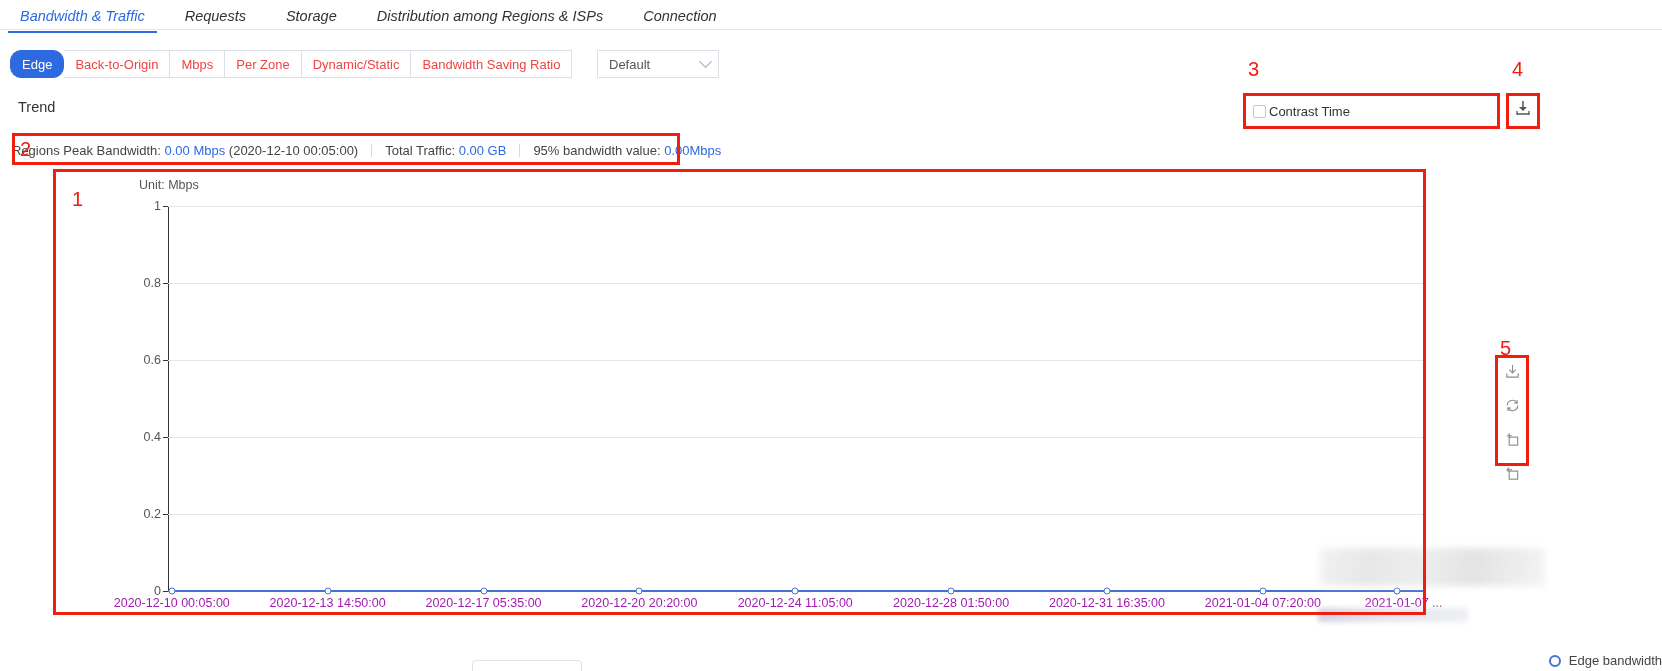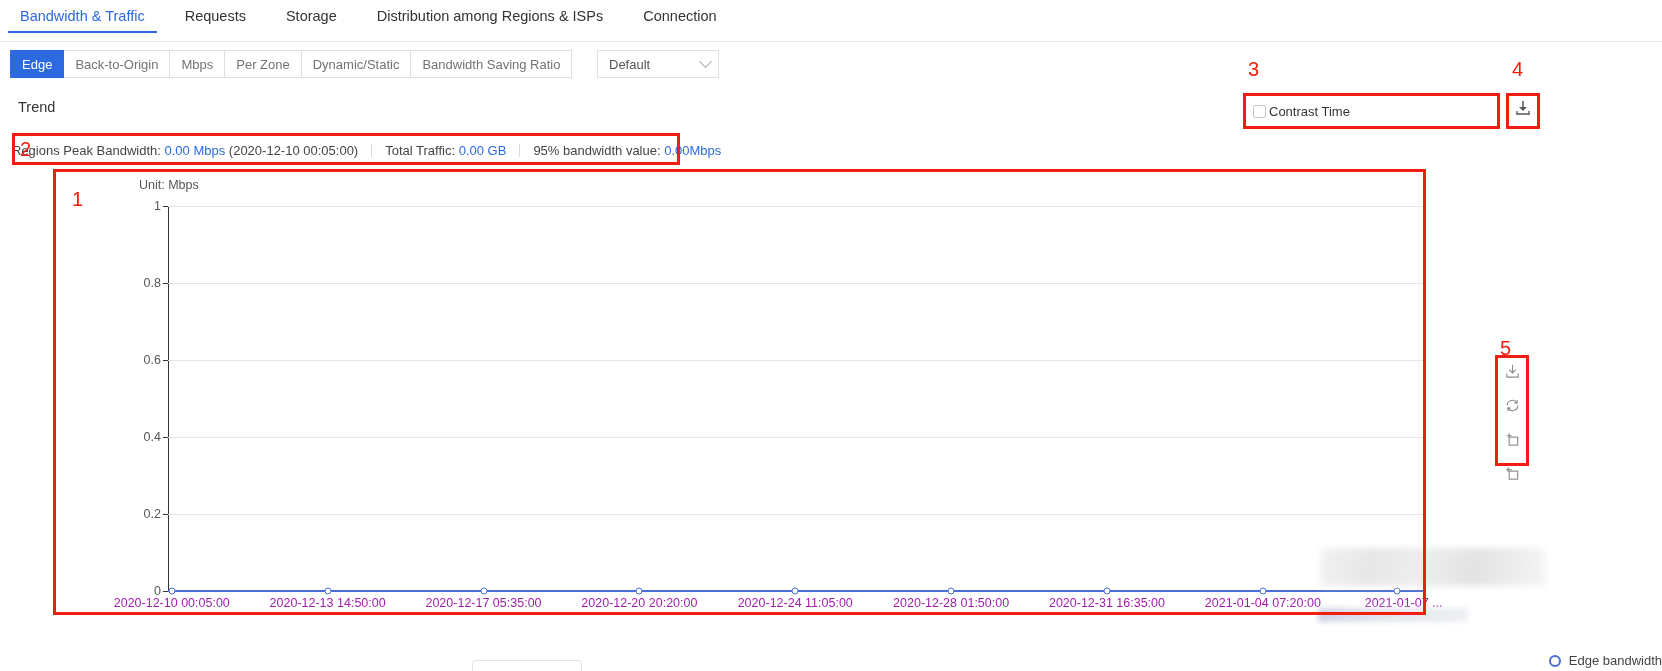--- a/index.html
+++ b/index.html
@@ -8,44 +8,44 @@
     width: 1662px; height: 671px;
     background: #ffffff;
     font-family: "Liberation Sans", sans-serif;
     color: #333333;
     overflow: hidden;
   }
   #root { position: relative; width: 1662px; height: 671px; }
 
   
   .navtabs {
-    position: absolute; left: 0; top: 0; width: 1662px; height: 42px;
+    position: absolute; left: 0; top: 0; width: 1662px; height: 30px;
     border-bottom: 1px solid #e4e7ed;
-    display: flex; align-items: flex-start;
+    display: flex; align-items: flex-start; font-style: italic;
   }
   .navtab {
     font-size: 14.5px; color: #333; line-height: 32px;
     padding: 0 20px; cursor: pointer; white-space: nowrap;
     position: relative;
   }
   .navtab.active { color: #2d6ae0; }
   .navtab.active::after {
     content: ""; position: absolute; left: 8px; right: 8px; bottom: -1px;
     height: 2px; background: #2d6ae0;
   }
 
   
   .segrow { position: absolute; left: 10px; top: 50px; display: flex; align-items: stretch; }
   .seg {
     height: 28px; line-height: 27px; padding: 0 11px;
-    font-size: 13px; color: #737373; background: #fff;
+    font-size: 13px; color: #ef4444; background: #fff;
     border: 1px solid #dcdfe6; border-left-width: 0;
     cursor: pointer; white-space: nowrap;
   }
-  .seg:first-child { border-left-width: 1px; }
+  .seg:first-child { border-left-width: 1px; border-radius: 11px; }
   .seg.active { background: #2d6ae0; border-color: #2d6ae0; color: #fff; }
 
   .selectbox {
     position: absolute; left: 597px; top: 50px;
     width: 122px; height: 28px;
     border: 1px solid #dcdfe6; background: #fff;
     display: flex; align-items: center; padding: 0 8px 0 11px;
     font-size: 13px; color: #555; cursor: pointer;
   }
   .selectbox .val { flex: 1; }

